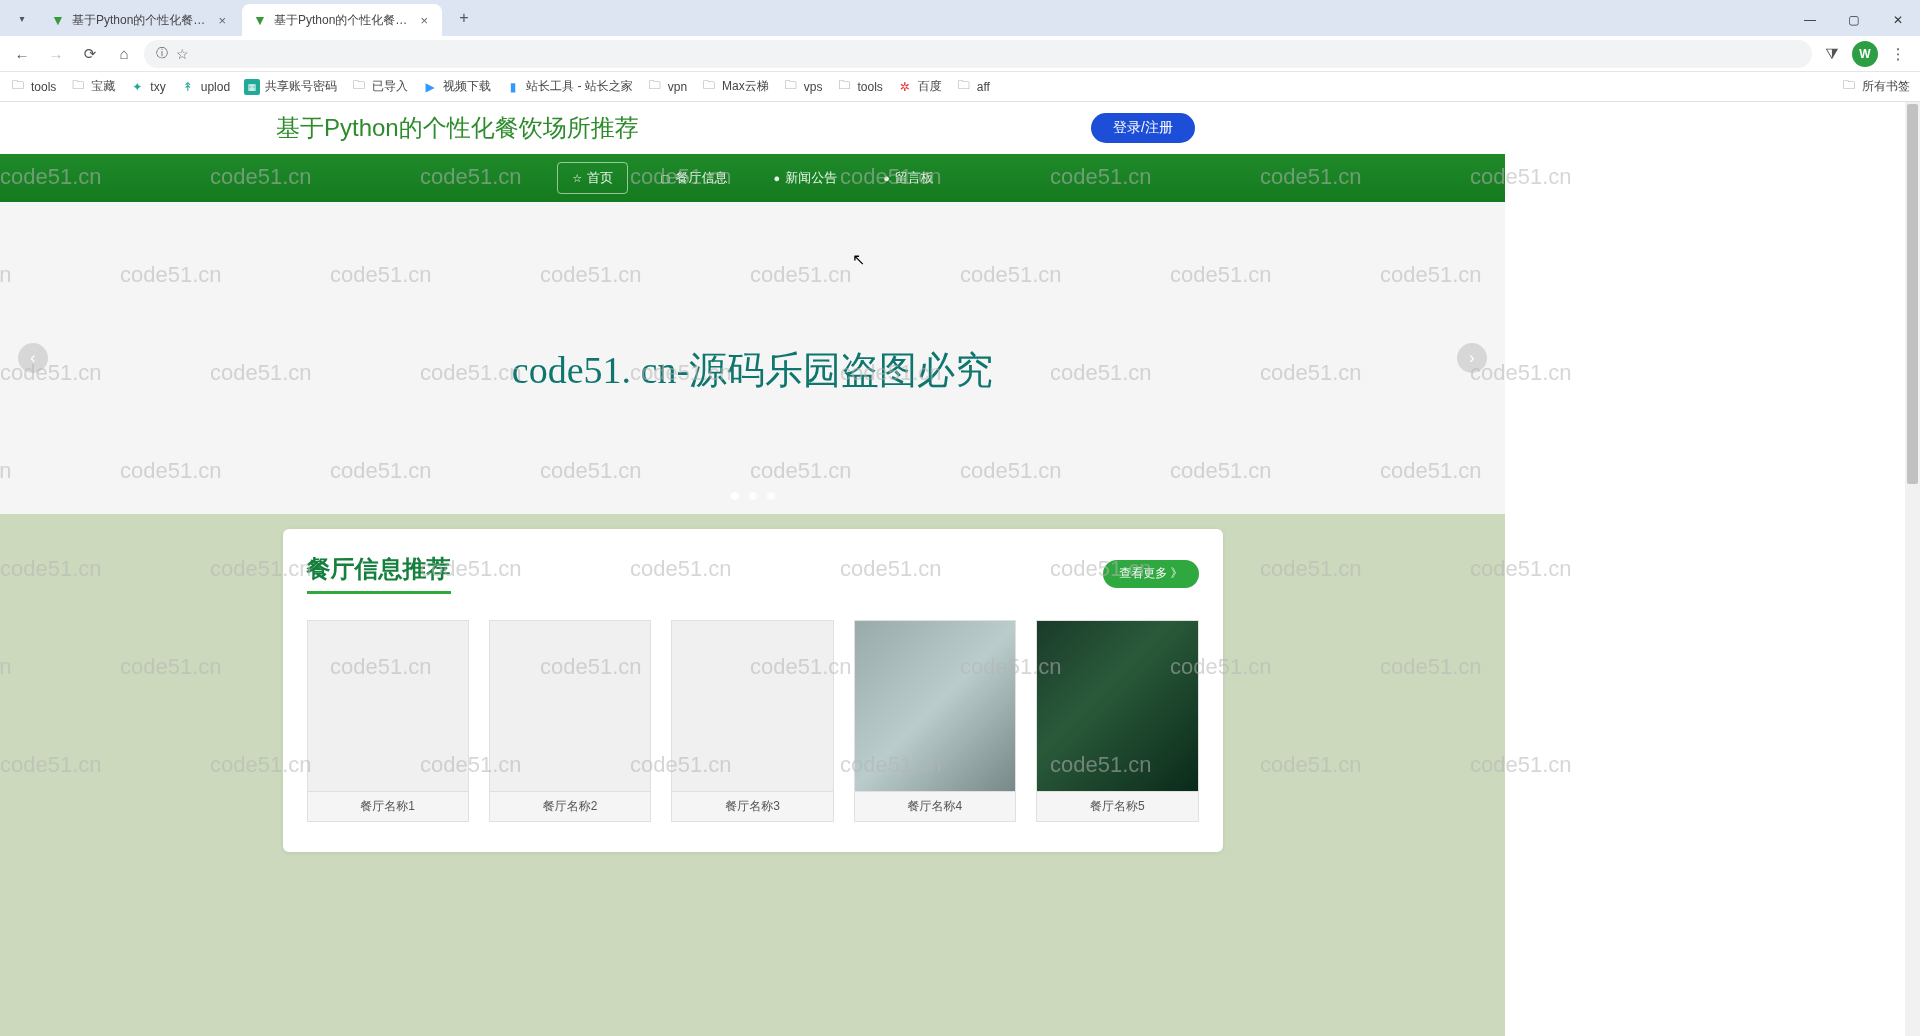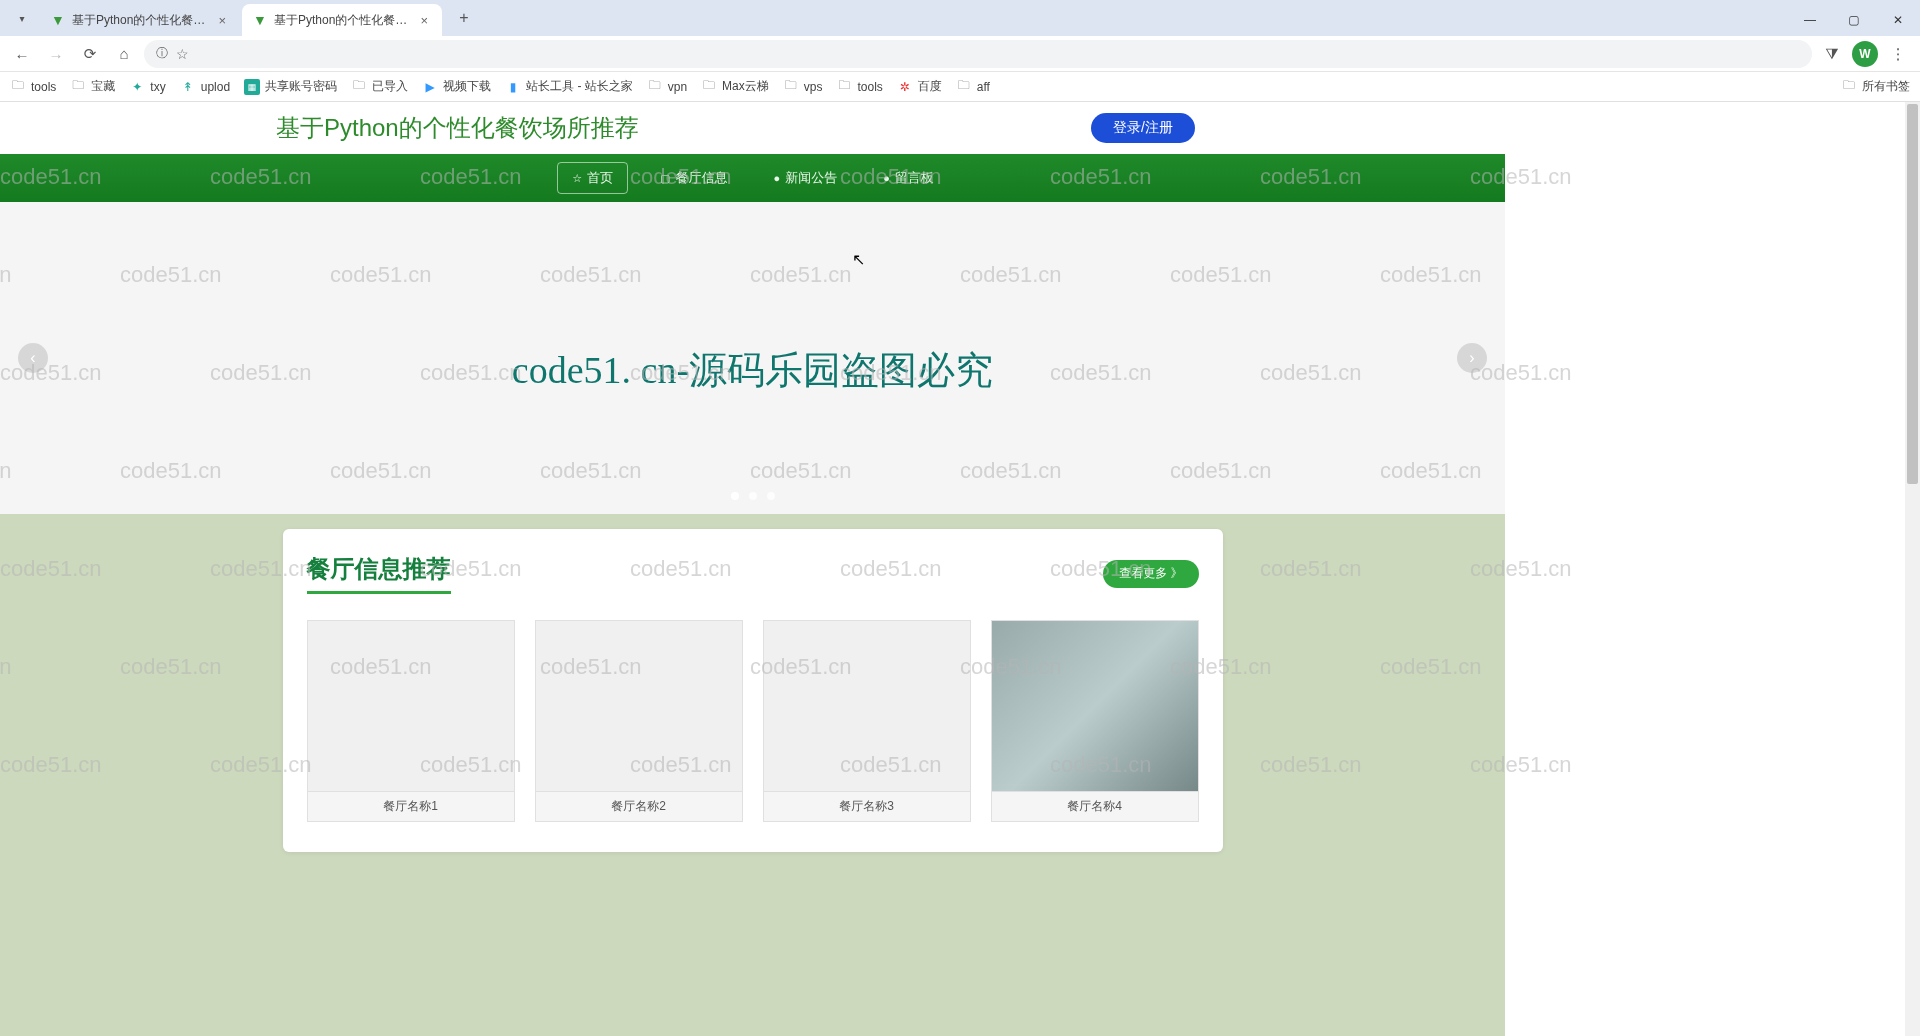--- a/index.html
+++ b/index.html
@@ -223,20 +223,24 @@
                 <div class="gimg"></div>
                 <div class="gname">餐厅名称2</div>
               </div>
             <div class="gitem">
                 <div class="gimg"></div>
                 <div class="gname">餐厅名称3</div>
               </div>
             <div class="gitem">
                 <div class="gimg k"></div>
                 <div class="gname">餐厅名称4</div>
+              </div>
+            <div class="gitem">
+                <div class="gimg r"></div>
+                <div class="gname">餐厅名称5</div>
               </div>
           </div>
         </div>
       </div>
     </div>
     <div class="scrollbar-track">
       <div class="scrollbar-thumb"></div>
     </div>
 
     <div class="wm" id="wm">

